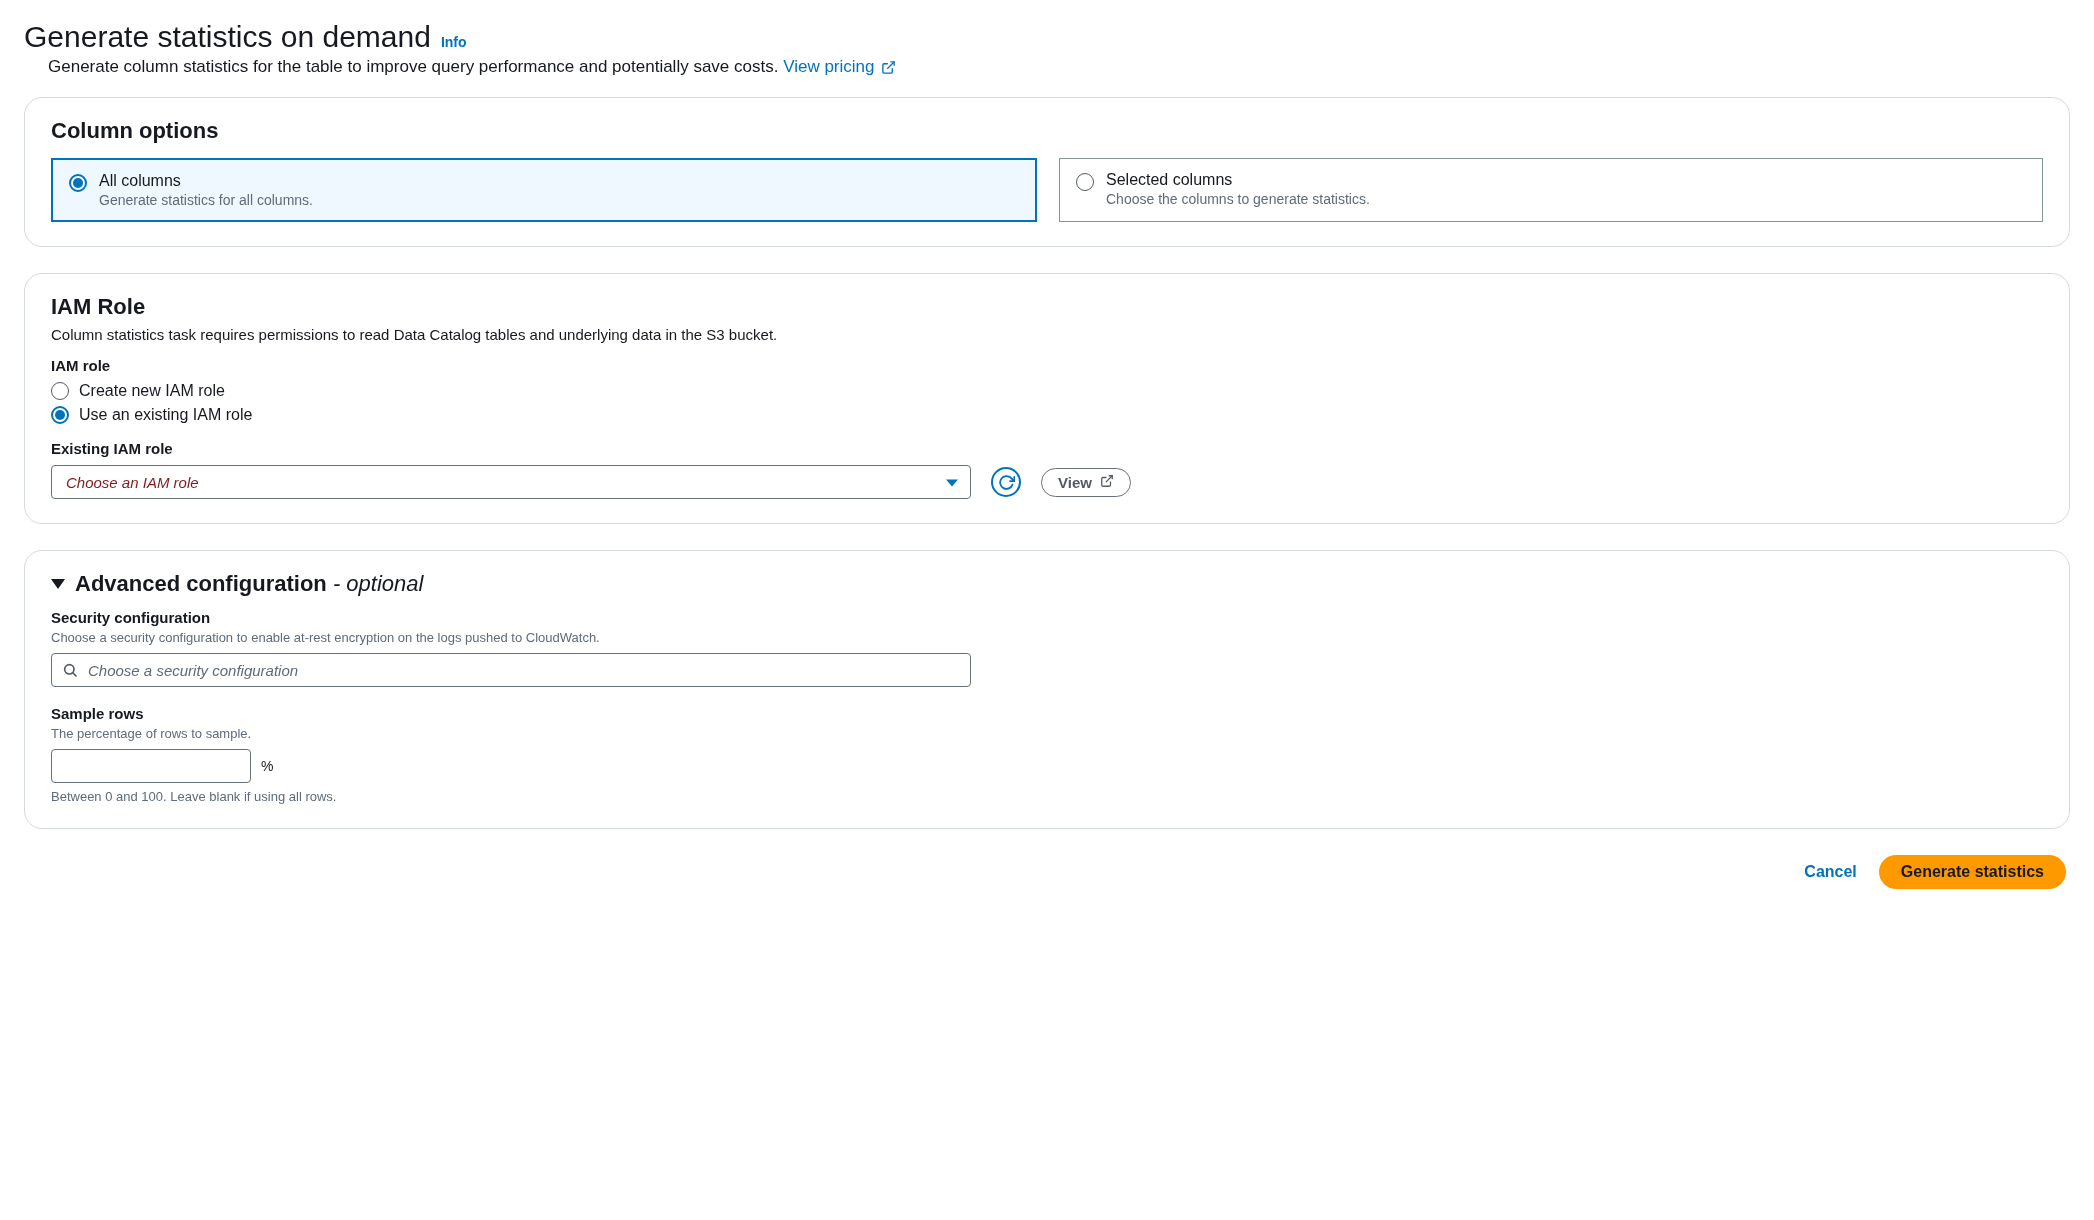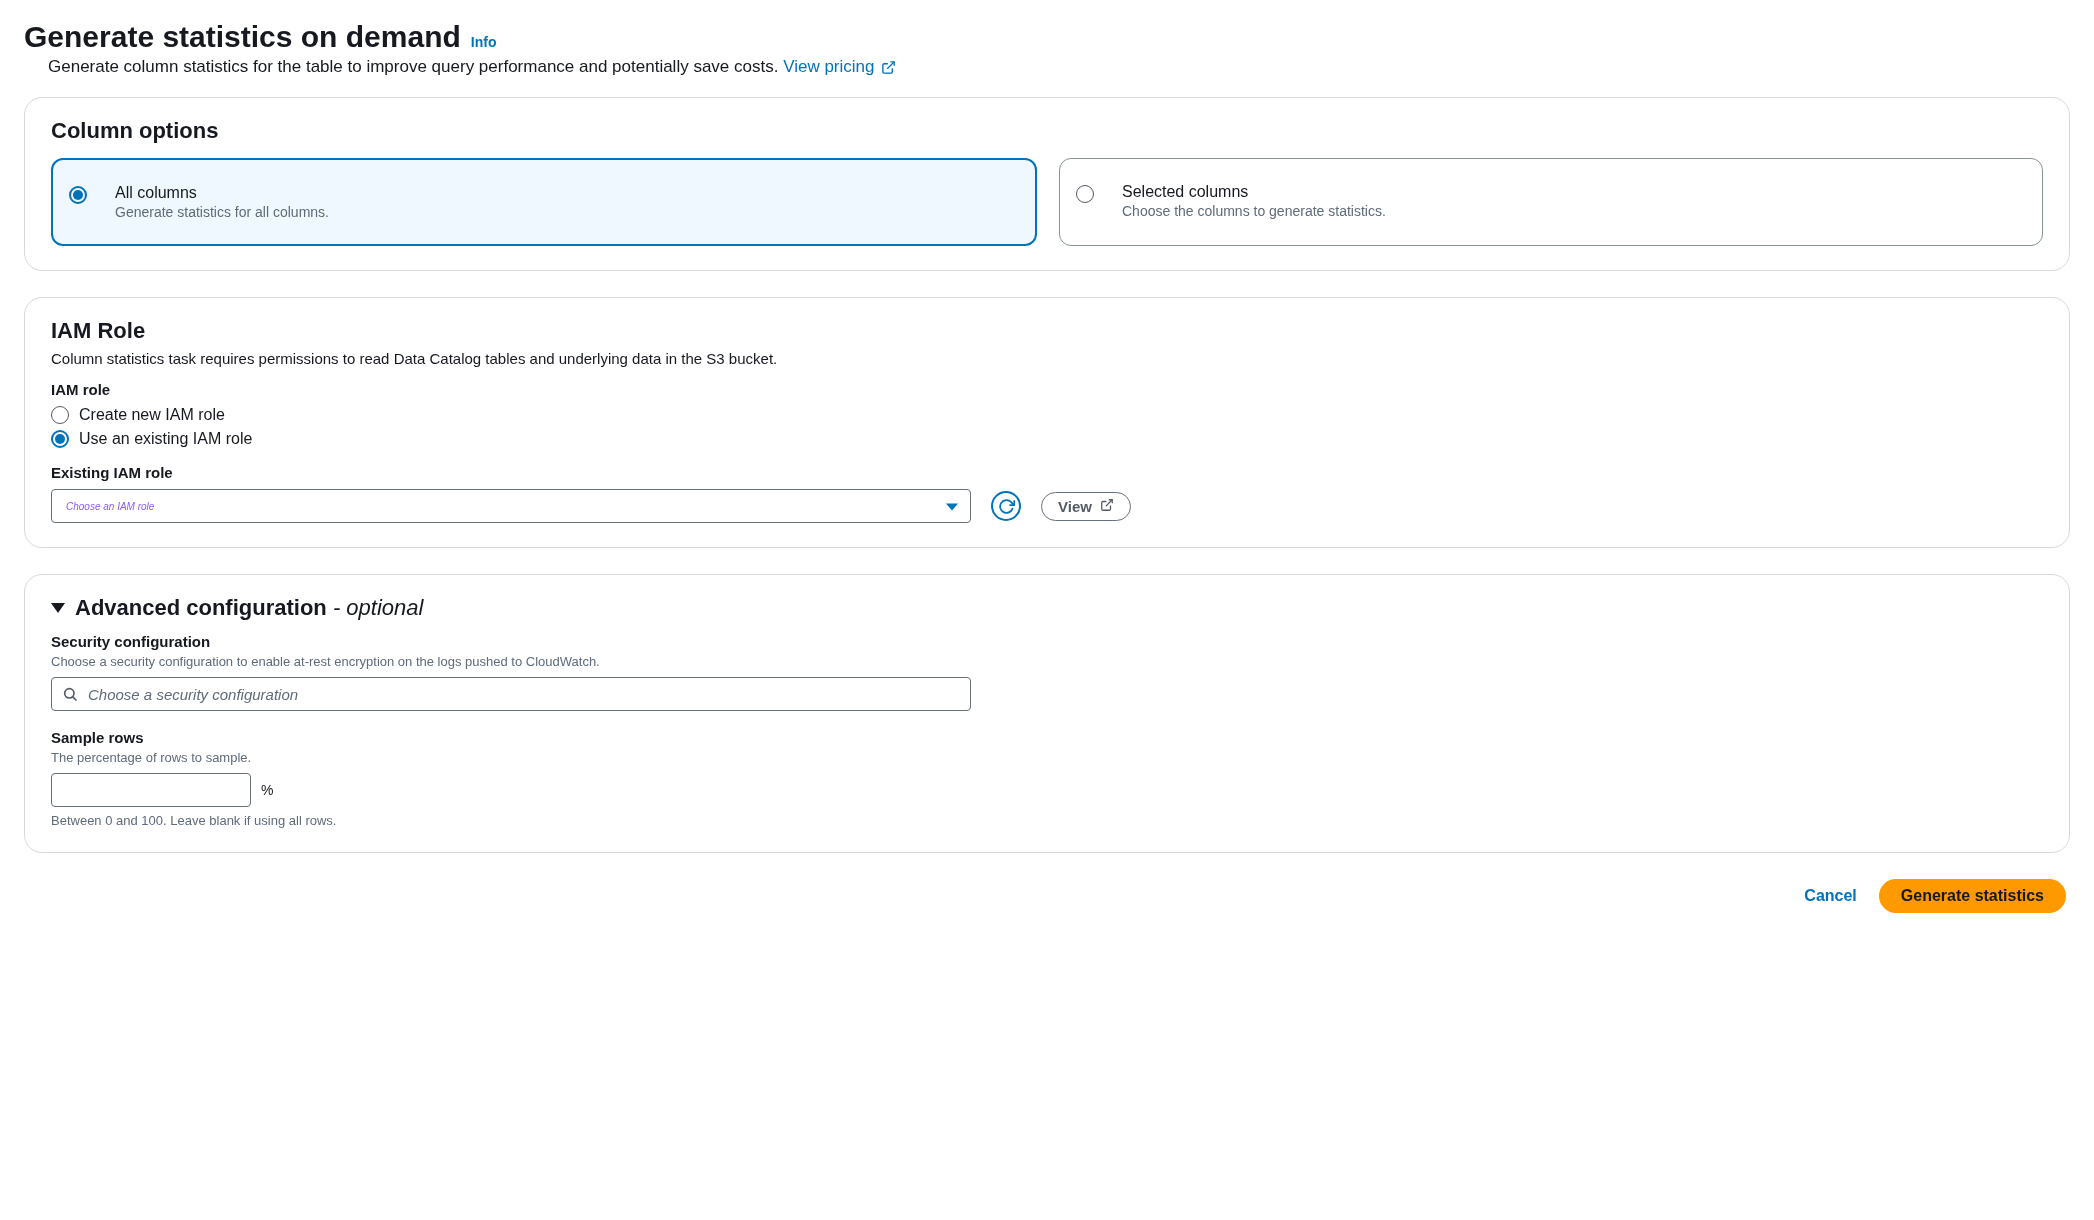--- a/index.html
+++ b/index.html
@@ -4,41 +4,41 @@
 <style>
 * { box-sizing: border-box; margin: 0; padding: 0; }
 body {
   font-family: "Amazon Ember", "Helvetica Neue", Arial, sans-serif;
   color: #16191f;
   background: #fff;
   padding: 20px 24px;
   font-size: 14px;
 }
 .header-row { display: flex; align-items: baseline; gap: 10px; margin-bottom: 4px; }
-.page-title { font-size: 30px; font-weight: 700; line-height: 1.1; text-align: center; }
+.page-title { font-size: 30px; font-weight: 400; line-height: 1.1; text-align: center; }
 .info-link { color: #0073bb; font-size: 14px; font-weight: 600; cursor: pointer; }
 .page-desc { font-size: 17px; color: #16191f; margin-bottom: 20px; margin-left: 24px; }
 .pricing-link { color: #0073bb; cursor: pointer; display: inline-flex; align-items: center; gap: 6px; }
 .panel {
   border: 1px solid #d5dbdb;
   border-radius: 18px;
   padding: 20px 26px 24px;
   margin-bottom: 26px;
   background: #fff;
 }
 .panel-title { font-size: 22px; font-weight: 700; margin-bottom: 14px; }
 .panel-subdesc { font-size: 15px; color: #16191f; margin-top: -8px; margin-bottom: 14px; }
 .tile-row { display: flex; gap: 22px; }
 .tile {
   flex: 1;
   border: 1px solid #879596;
-  border-radius: 12px;
-  padding: 24px 16px;
+  border-radius: 0;
+  padding: 12px 16px;
   display: flex;
-  gap: 28px;
+  gap: 12px;
   cursor: pointer;
 }
 .tile.selected { border: 2px solid #0073bb; background: #f0f8ff; }
 .tile-radio {
   width: 18px; height: 18px; border-radius: 50%;
   border: 1px solid #545b64; margin-top: 2px; flex-shrink: 0;
   display: flex; align-items: center; justify-content: center;
 }
 .tile.selected .tile-radio { border: 2px solid #0073bb; }
 .tile.selected .tile-radio::after {
@@ -62,21 +62,21 @@
 .select-box {
   position: relative;
   width: 920px; max-width: 100%;
   border: 1px solid #687078;
   border-radius: 4px;
   height: 34px;
   display: flex; align-items: center;
   padding: 0 36px 0 14px;
   cursor: pointer;
 }
-.select-placeholder { color: #8b5cf6; font-style: italic; font-size: 10px; }
+.select-placeholder { color: #7f1d1d; font-style: italic; font-size: 15px; }
 .caret-down {
   position: absolute; right: 12px; top: 50%; transform: translateY(-35%);
   width: 0; height: 0;
   border-left: 6px solid transparent; border-right: 6px solid transparent;
   border-top: 7px solid #0073bb;
 }
 .icon-btn {
   width: 30px; height: 30px; border: 2px solid #0073bb; border-radius: 50%;
   display: flex; align-items: center; justify-content: center; color: #0073bb;
   cursor: pointer;

